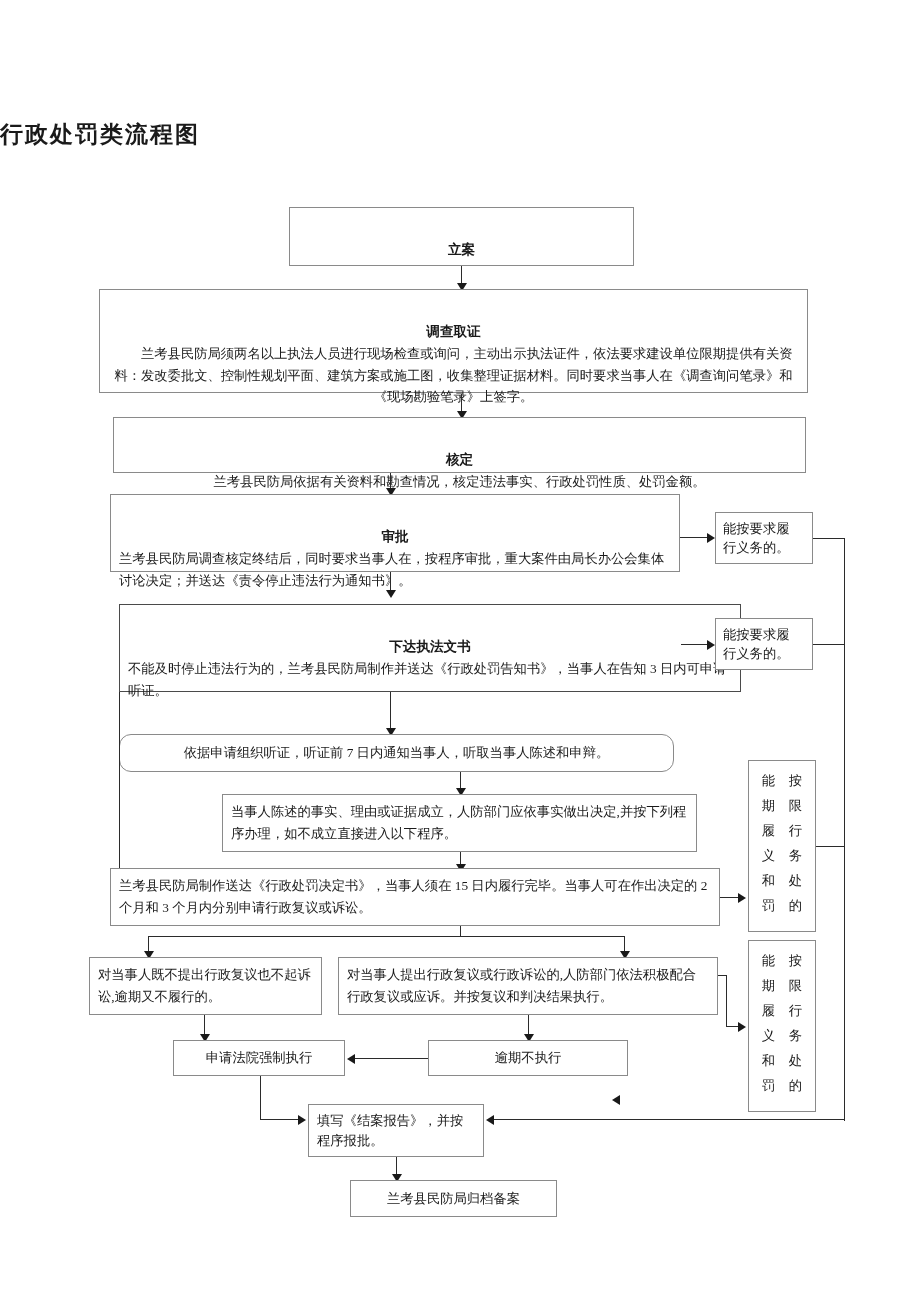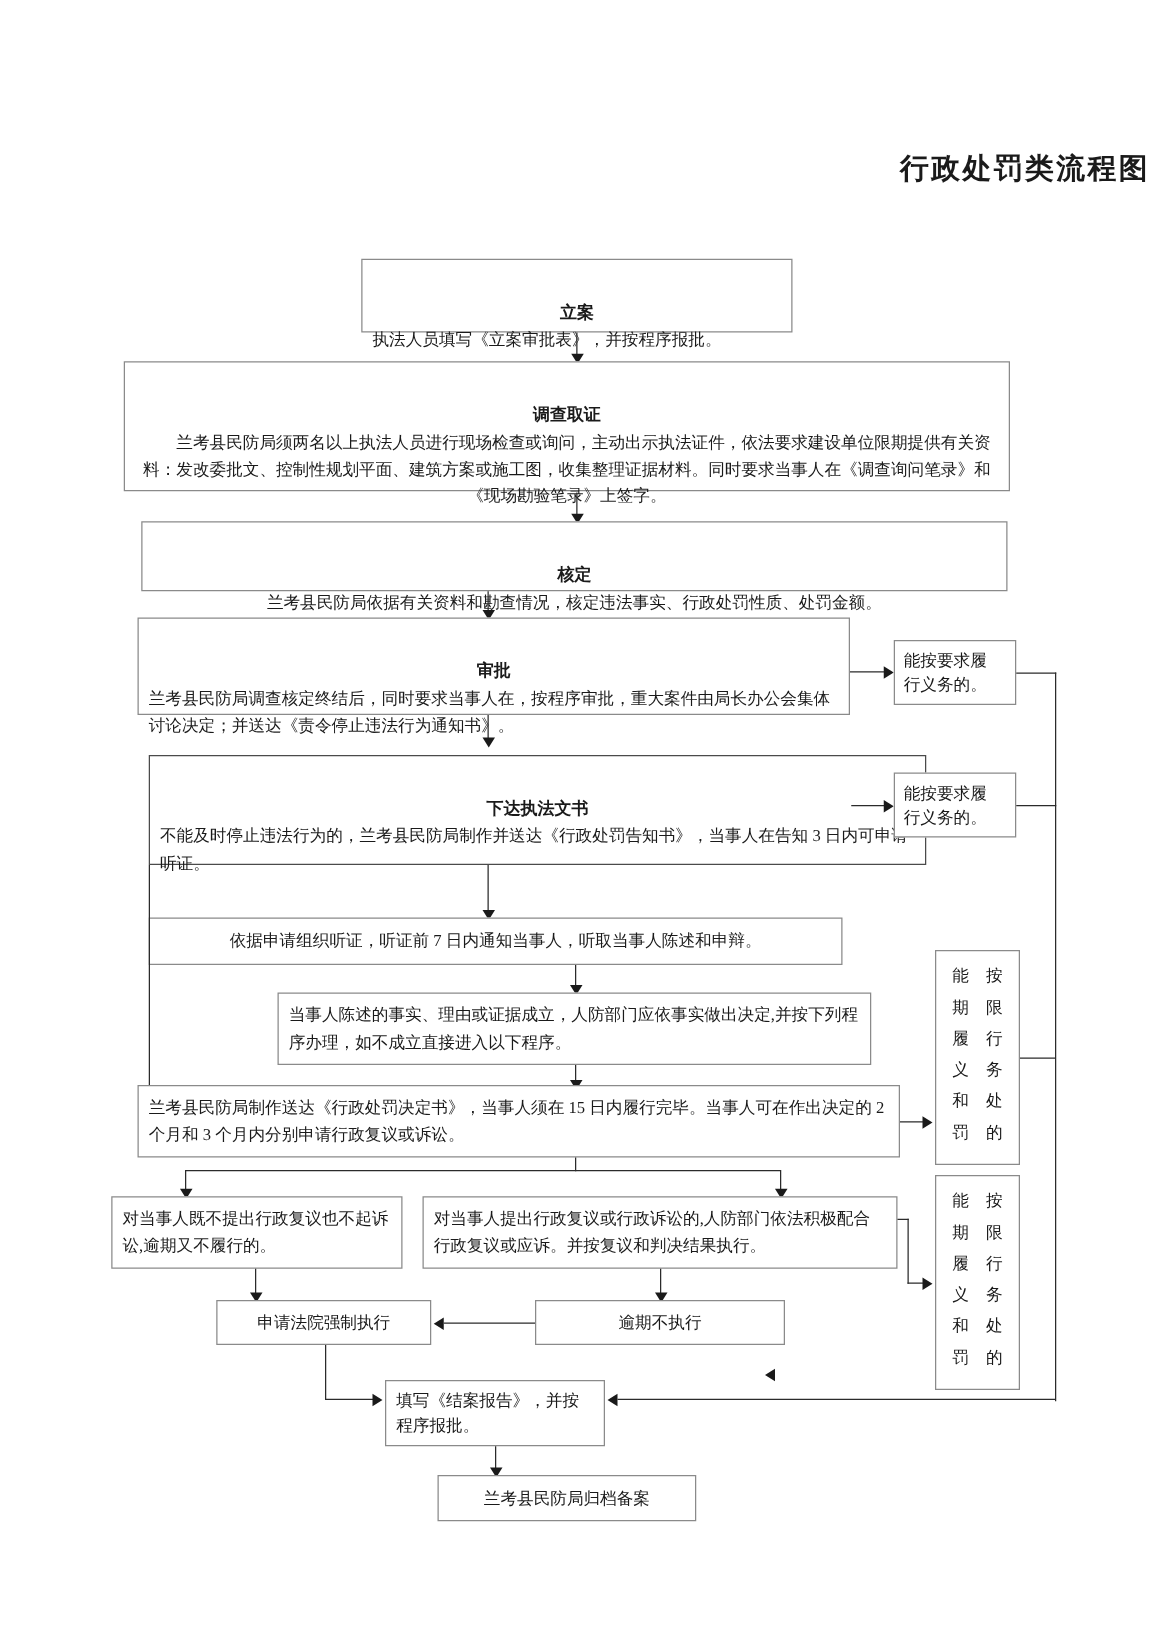--- a/index.html
+++ b/index.html
@@ -9,21 +9,21 @@
     font-family:"Liberation Serif","DejaVu Serif",serif;
     color:#1a1a1a;
     position:relative;
     overflow:hidden;
   }
   #stage{position:absolute;left:0;top:0;width:920px;height:1301px;}
 
   .title{
     position:absolute;
     left:0;top:119px;width:920px;
-    text-align:right;
+    text-align:left;
     font-size:23px;
     font-weight:bold;
     letter-spacing:2px;
     font-family:"Liberation Serif","DejaVu Serif",serif;
   }
 
   .box{
     position:absolute;
     border:1px solid #8a8a8a;
     background:#ffffff;
@@ -81,21 +81,20 @@
 </style>
 </head>
 <body>
 
 <div id="stage">
 
   <div class="title">行政处罚类流程图</div>
 
   <div class="box" style="left:289px;top:207px;width:345px;height:59px;">
     <span class="hd">立案</span>
-    <span class="bd">执法人员填写《立案审批表》，并按程序报批。</span>
   </div>
 
   <div class="ln lnv" style="left:461px;top:266px;height:19px;"></div>
   <div class="arw dn" style="left:457px;top:283px;"></div>
 
   <div class="box" style="left:99px;top:289px;width:709px;height:104px;">
     <span class="hd">调查取证</span>
     <span class="bd indent">兰考县民防局须两名以上执法人员进行现场检查或询问，主动出示执法证件，依法要求建设单位限期提供有关资料：发改委批文、控制性规划平面、建筑方案或施工图，收集整理证据材料。同时要求当事人在《调查询问笔录》和《现场勘验笔录》上签字。</span>
   </div>
 
@@ -140,21 +139,21 @@
   <div class="box mid" style="left:715px;top:618px;width:98px;height:52px;padding:3px 7px;line-height:1.45;">
     <span class="bd">能按要求履</span>
     <span class="bd">行义务的。</span>
   </div>
 
   <div class="ln lnh" style="left:813px;top:644px;width:32px;"></div>
 
   <div class="ln lnv" style="left:390px;top:692px;height:38px;"></div>
   <div class="arw dn" style="left:386px;top:728px;"></div>
 
-  <div class="box ctr" style="left:119px;top:734px;width:555px;height:38px;">
+  <div class="box ctr" style="left:119px;top:734px;width:555px;height:38px;border-radius:12px;">
     <span class="bd">依据申请组织听证，听证前 7 日内通知当事人，听取当事人陈述和申辩。</span>
   </div>
 
   <div class="ln lnv" style="left:460px;top:772px;height:18px;"></div>
   <div class="arw dn" style="left:456px;top:788px;"></div>
 
   <div class="box mid" style="left:222px;top:794px;width:475px;height:58px;">
     <span class="bd">当事人陈述的事实、理由或证据成立，人防部门应依事实做出决定,并按下列程序办理，如不成立直接进入以下程序。</span>
   </div>
 

